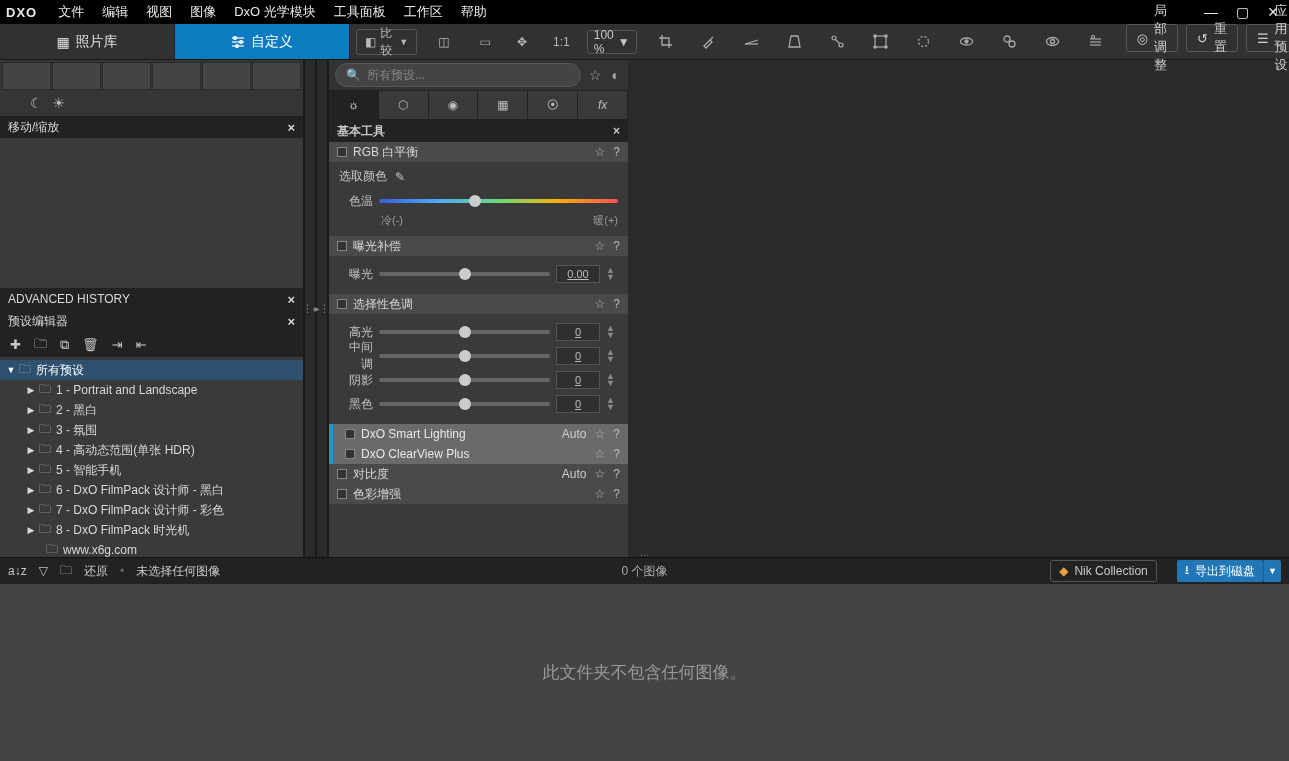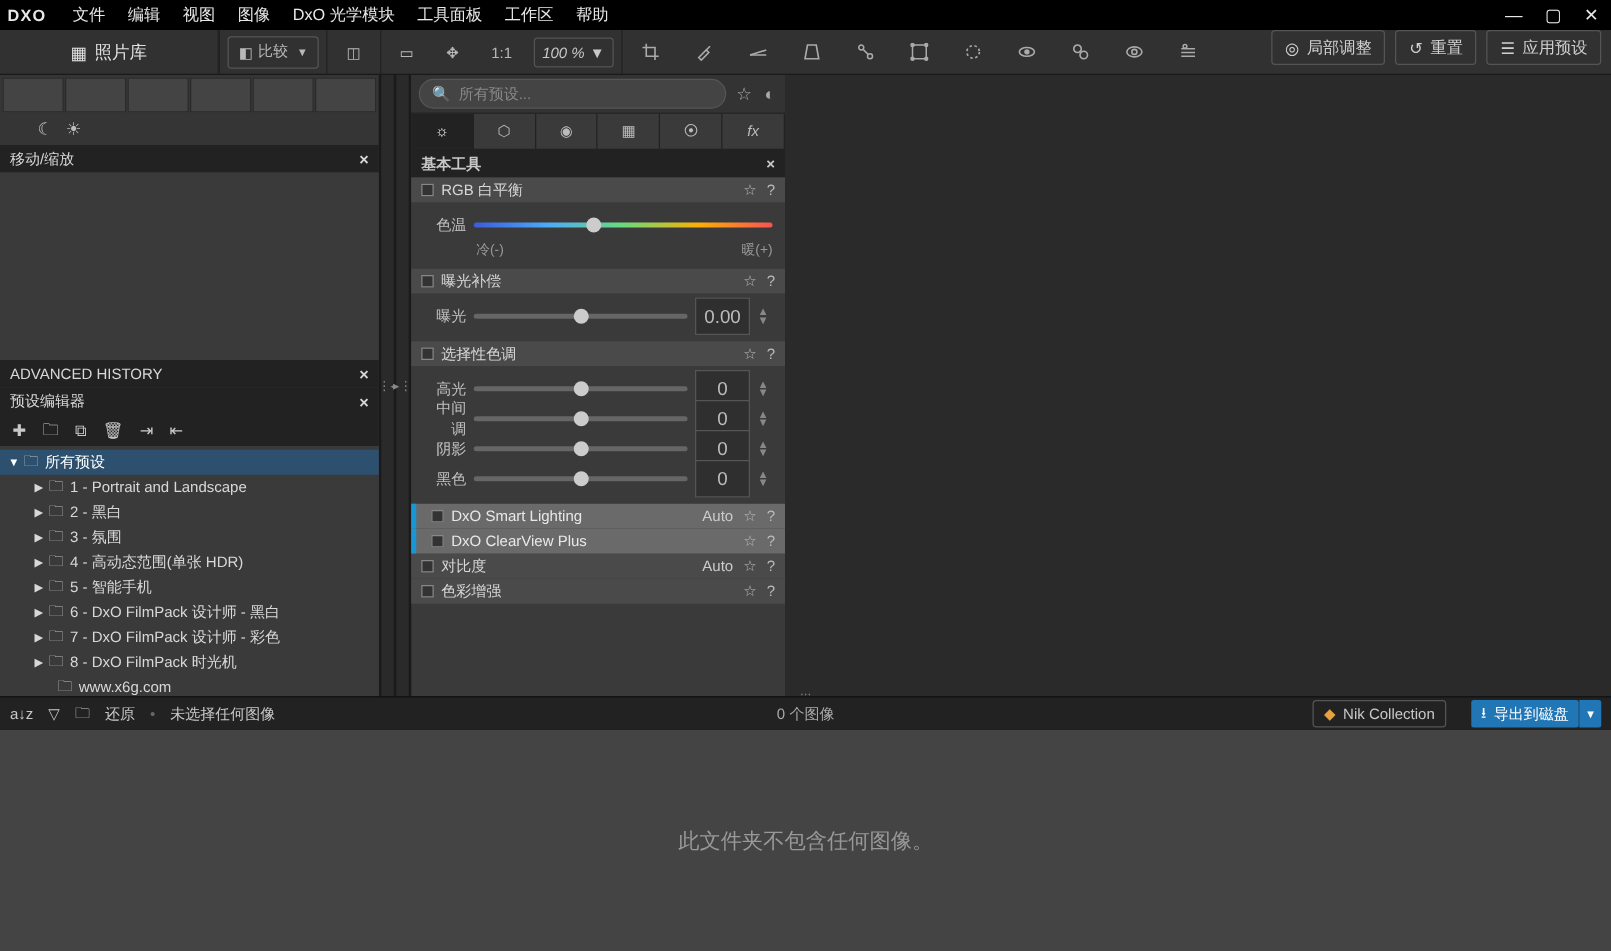--- a/index.html
+++ b/index.html
@@ -15,21 +15,21 @@
 
 .toolbar { height:36px; background:#313131; display:flex; align-items:stretch; border-bottom:1px solid #1a1a1a; }
 .mode-tabs { display:flex; }
 .mode-tab { width:175px; display:flex; align-items:center; justify-content:center; gap:6px; font-size:14px; color:#e0e0e0; cursor:default; border-right:1px solid #222; }
 .mode-tab.active { background:#0c7bc0; color:#fff; }
 .toolbar-sep { width:1px; background:#222; }
 .toolbar-group { display:flex; align-items:center; padding:0 6px; gap:8px; }
 .tbtn { height:26px; padding:0 8px; display:flex; align-items:center; gap:4px; border:1px solid transparent; border-radius:3px; color:#b8b8b8; cursor:default; }
 .tbtn.bordered { border-color:#555; }
 .tbtn .dd { font-size:9px; margin-left:3px; }
-.zoom-display { border:1px solid #555; border-radius:3px; padding:1px 6px; height:24px; display:flex; align-items:center; gap:4px;font-style:italic; }
+.zoom-display { border:1px solid #555; border-radius:3px; padding:1px 6px; height:24px; display:flex; align-items:center; gap:4px; }
 .right-buttons { margin-left:auto; display:flex; padding:0 8px; gap:8px; }
 .big-btn { height:28px; padding:0 10px; border:1px solid #555; border-radius:3px; display:flex; align-items:center; gap:6px; font-size:13px; color:#d0d0d0; cursor:default; }
 .icon-row { display:flex; gap:10px; align-items:center; color:#aaa; }
 
 
 .main { flex:1; display:flex; min-height:0; }
 .left-col { width:304px; background:#353535; display:flex; flex-direction:column; border-right:1px solid #1a1a1a; }
 .center-col { flex:1; display:flex; flex-direction:column; background:#555555; position:relative; }
 .right-col { width:300px; background:#3a3a3a; display:flex; flex-direction:column; border-left:1px solid #1a1a1a; }
 .splitter { width:12px; background:#2a2a2a; display:flex; align-items:center; justify-content:center; color:#888; font-size:10px; cursor:col-resize; }
@@ -72,21 +72,21 @@
 .tool-panel-hdr .right { margin-left:auto; display:flex; gap:8px; color:#bbb; font-size:12px;}
 .tool-panel-hdr .right .auto { color:#ccc; }
 .tool-section-title { height:22px; background:#222; display:flex; align-items:center; justify-content:space-between; padding:0 8px; font-weight:bold; }
 .tool-body { padding:6px 10px 8px; background:#3a3a3a; }
 .picker-row { display:flex; align-items:center; gap:8px; color:#c8c8c8; margin-bottom:4px; }
 .slider-row { display:flex; align-items:center; gap:6px; height:24px; }
 .slider-row .lbl { width:34px; text-align:right; color:#c0c0c0; }
 .slider-track { flex:1; height:4px; background:#666; position:relative; border-radius:2px; }
 .slider-track.rainbow { background:linear-gradient(90deg,#3b5bdb,#4dabf7,#69db7c,#fab005,#fa5252); }
 .slider-thumb { width:12px; height:12px; background:#ccc; border-radius:50%; position:absolute; top:-4px; transform:translateX(-50%); }
-.slider-val { width:44px; height:30px; background:#2f2f2f; border:1px solid #555; display:flex; align-items:center; justify-content:center; color:#bbb; font-size:15px;}
+.slider-val { width:44px; height:18px; background:#2f2f2f; border:1px solid #555; display:flex; align-items:center; justify-content:center; color:#bbb; font-size:11px;text-decoration:underline;}
 .slider-spin { width:12px; color:#888; font-size:9px; display:flex; flex-direction:column; line-height:7px; }
 .temp-labels { display:flex; justify-content:space-between; font-size:11px; color:#999; padding:0 0 0 42px; }
 
 
 .status-row { height:27px; background:#222; display:flex; align-items:center; gap:12px; padding:0 8px; color:#c8c8c8; font-size:12px; border-top:1px solid #111; }
 .status-row .sep { color:#666; }
 .status-row .nik { margin-left:auto; display:flex; align-items:center; gap:6px; border:1px solid #555; border-radius:3px; height:22px; padding:0 8px; }
 .export-btn { background:#2176b6; color:#fff; height:22px; padding:0 8px; display:flex; align-items:center; gap:6px; border-radius:2px; }
 .export-dd { background:#2176b6; color:#fff; height:22px; width:18px; display:flex; align-items:center; justify-content:center; border-left:1px solid #1a5e93; border-radius:0 2px 2px 0; font-size:9px;}
 .status-center { position:absolute; left:50%; transform:translateX(-50%); color:#aaa;}
@@ -115,20 +115,35 @@
     <span>✕</span>
   </div>
 </div>
 
 <div class="toolbar">
   <div class="mode-tabs">
     <div class="mode-tab">
       <span>▦</span>
       <span>照片库</span>
     </div>
+    <div class="mode-tab active">
+      <span>
+        <svg width="14" height="14" viewBox="0 0 14 14">
+            <g stroke="#fff" stroke-width="1.2" fill="none">
+              <line x1="1" y1="3" x2="13" y2="3"></line>
+              <line x1="1" y1="7" x2="13" y2="7"></line>
+              <line x1="1" y1="11" x2="13" y2="11"></line>
+              <circle cx="4" cy="3" r="1.5" fill="#fff"></circle>
+              <circle cx="10" cy="7" r="1.5" fill="#fff"></circle>
+              <circle cx="6" cy="11" r="1.5" fill="#fff"></circle>
+            </g>
+          </svg>
+      </span>
+      <span>自定义</span>
+    </div>
   </div>
   <div class="toolbar-sep"></div>
   <div class="toolbar-group">
     <div class="tbtn bordered">
       <span>◧</span>
       <span>比较</span>
       <span class="dd">▼</span>
     </div>
   </div>
   <div class="toolbar-sep"></div>
@@ -393,20 +408,24 @@
 
     <div class="tool-panel-hdr">
       <span class="chk"></span>
       <span>RGB 白平衡</span>
       <div class="right">
           <span>☆</span>
           <span>?</span>
         </div>
     </div>
     <div class="tool-body">
+      <div class="picker-row">
+        <span>选取颜色</span>
+        <span>✎</span>
+      </div>
       <div class="slider-row">
         <span class="lbl">色温</span>
         <div class="slider-track rainbow">
             <div class="slider-thumb" style="left:40%"></div>
           </div>
       </div>
       <div class="temp-labels">
           <span>冷(-)</span>
           <span>暖(+)</span>
         </div>

